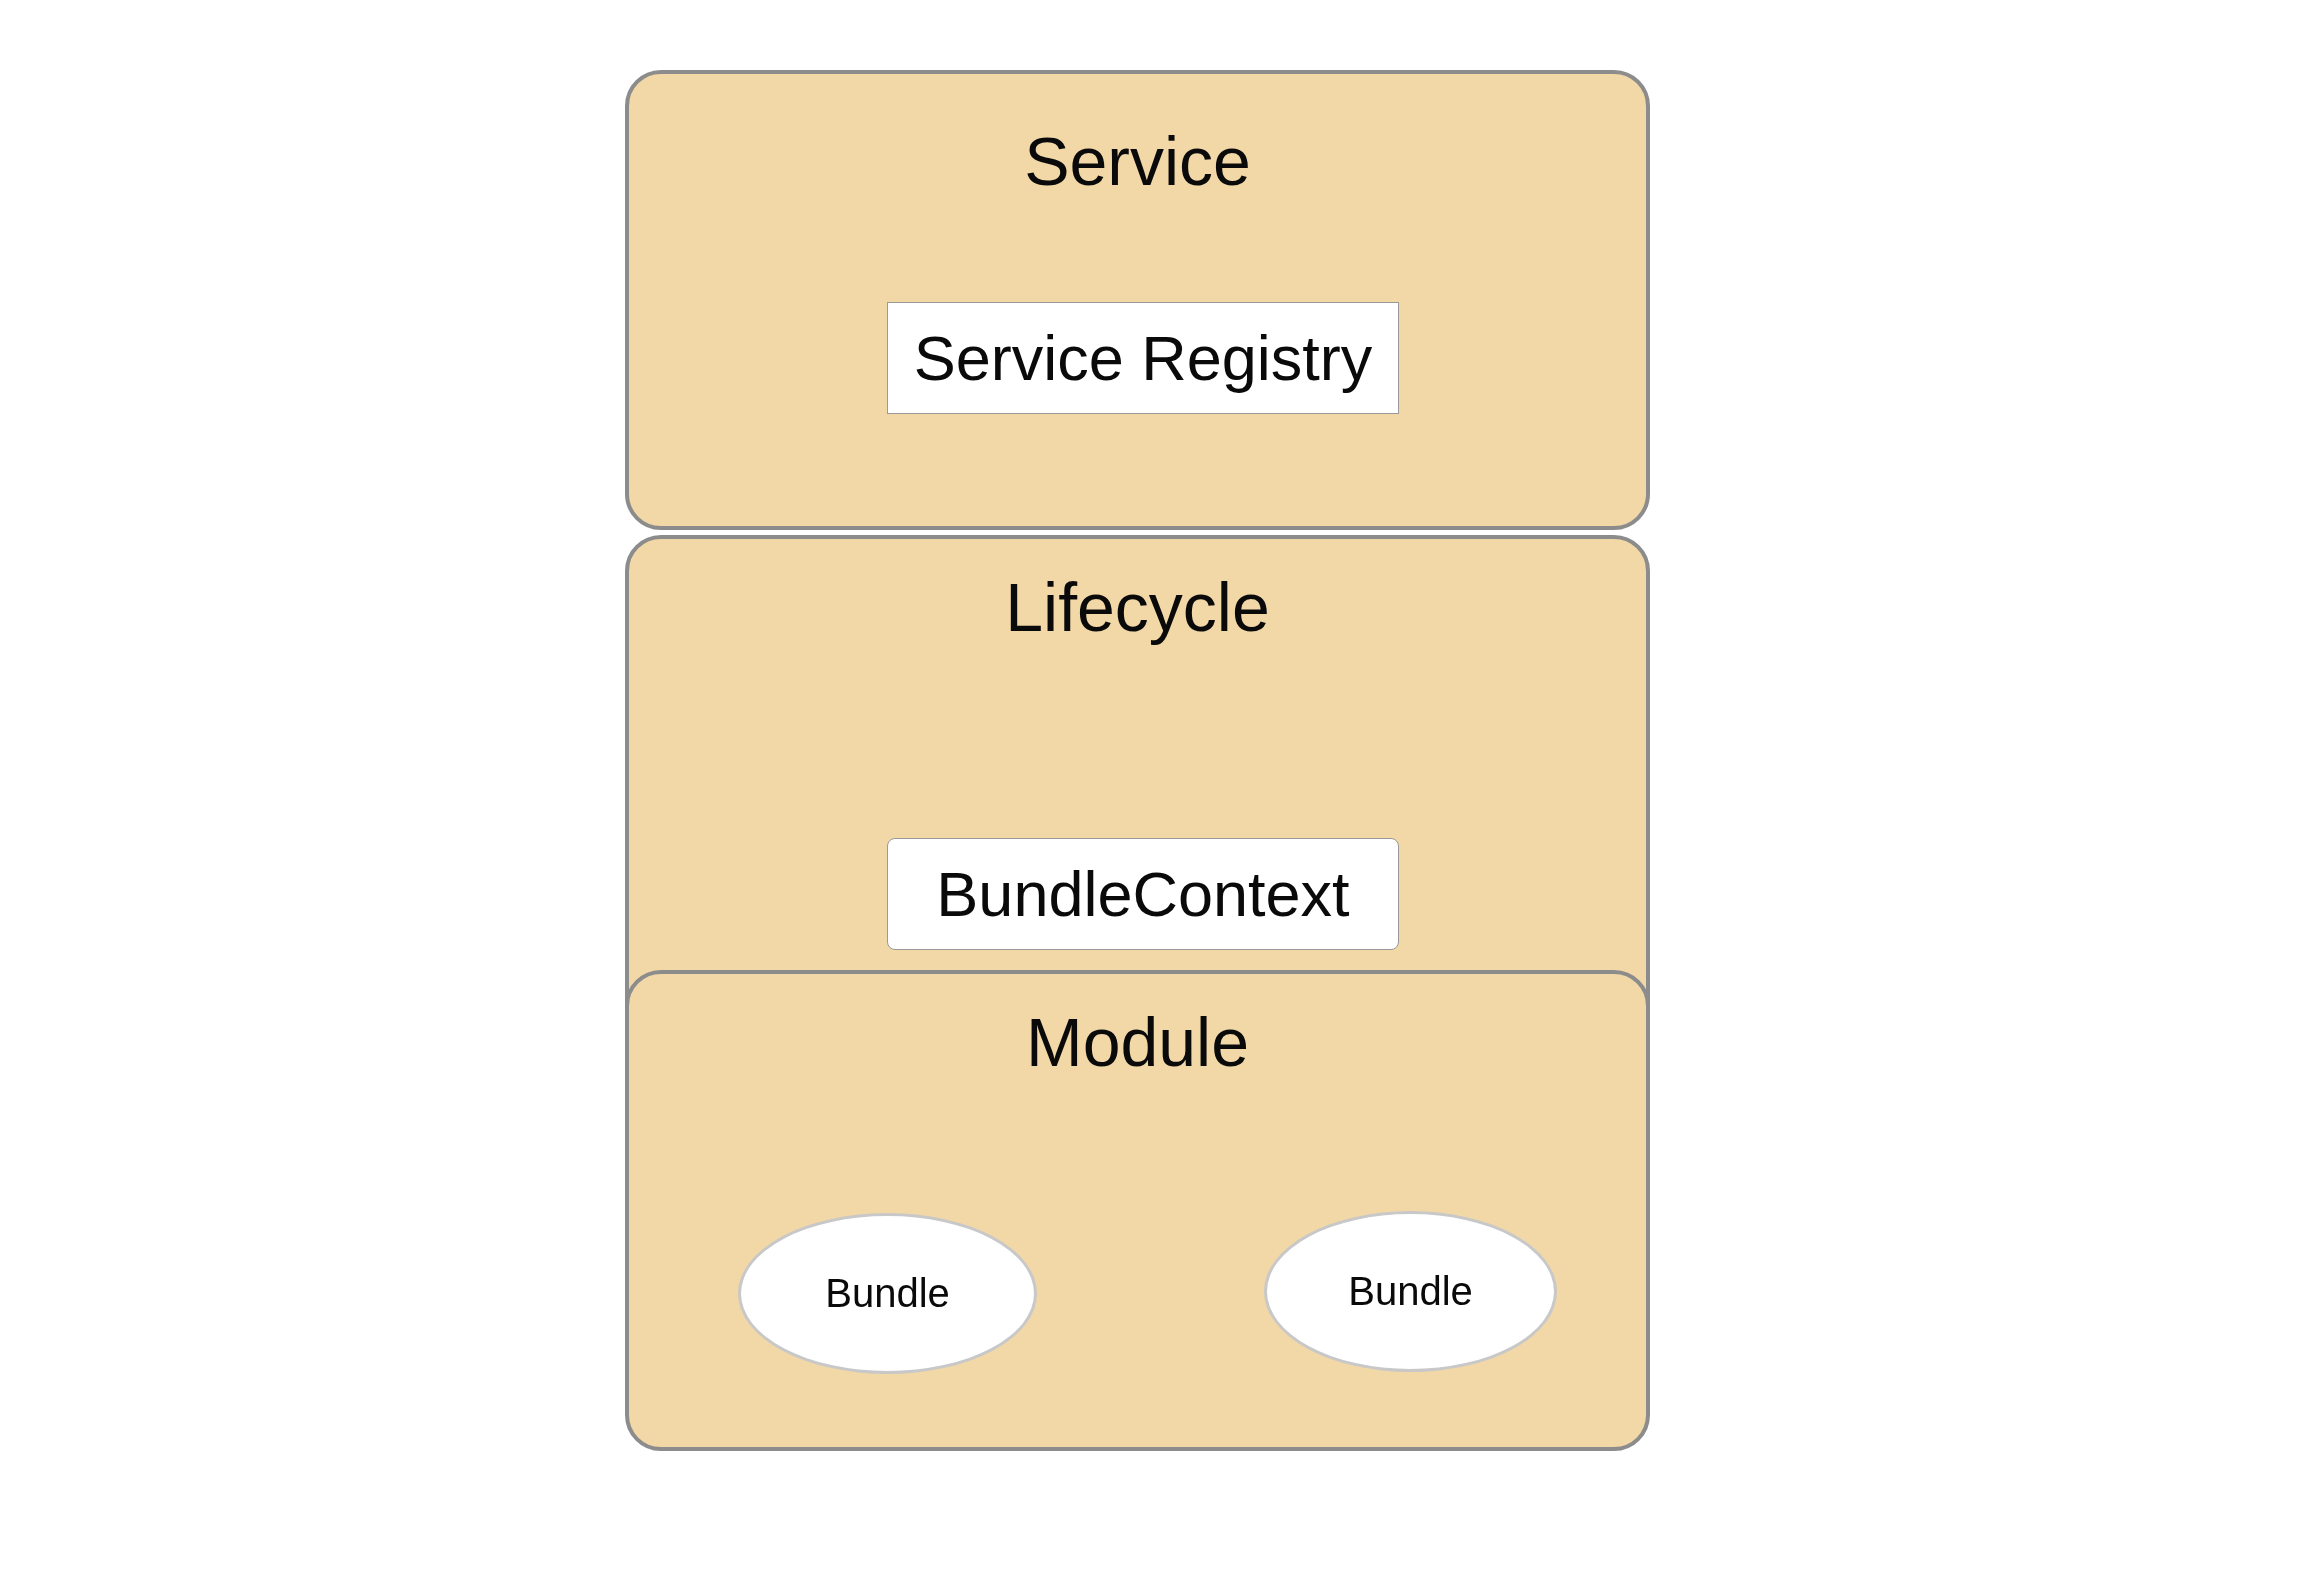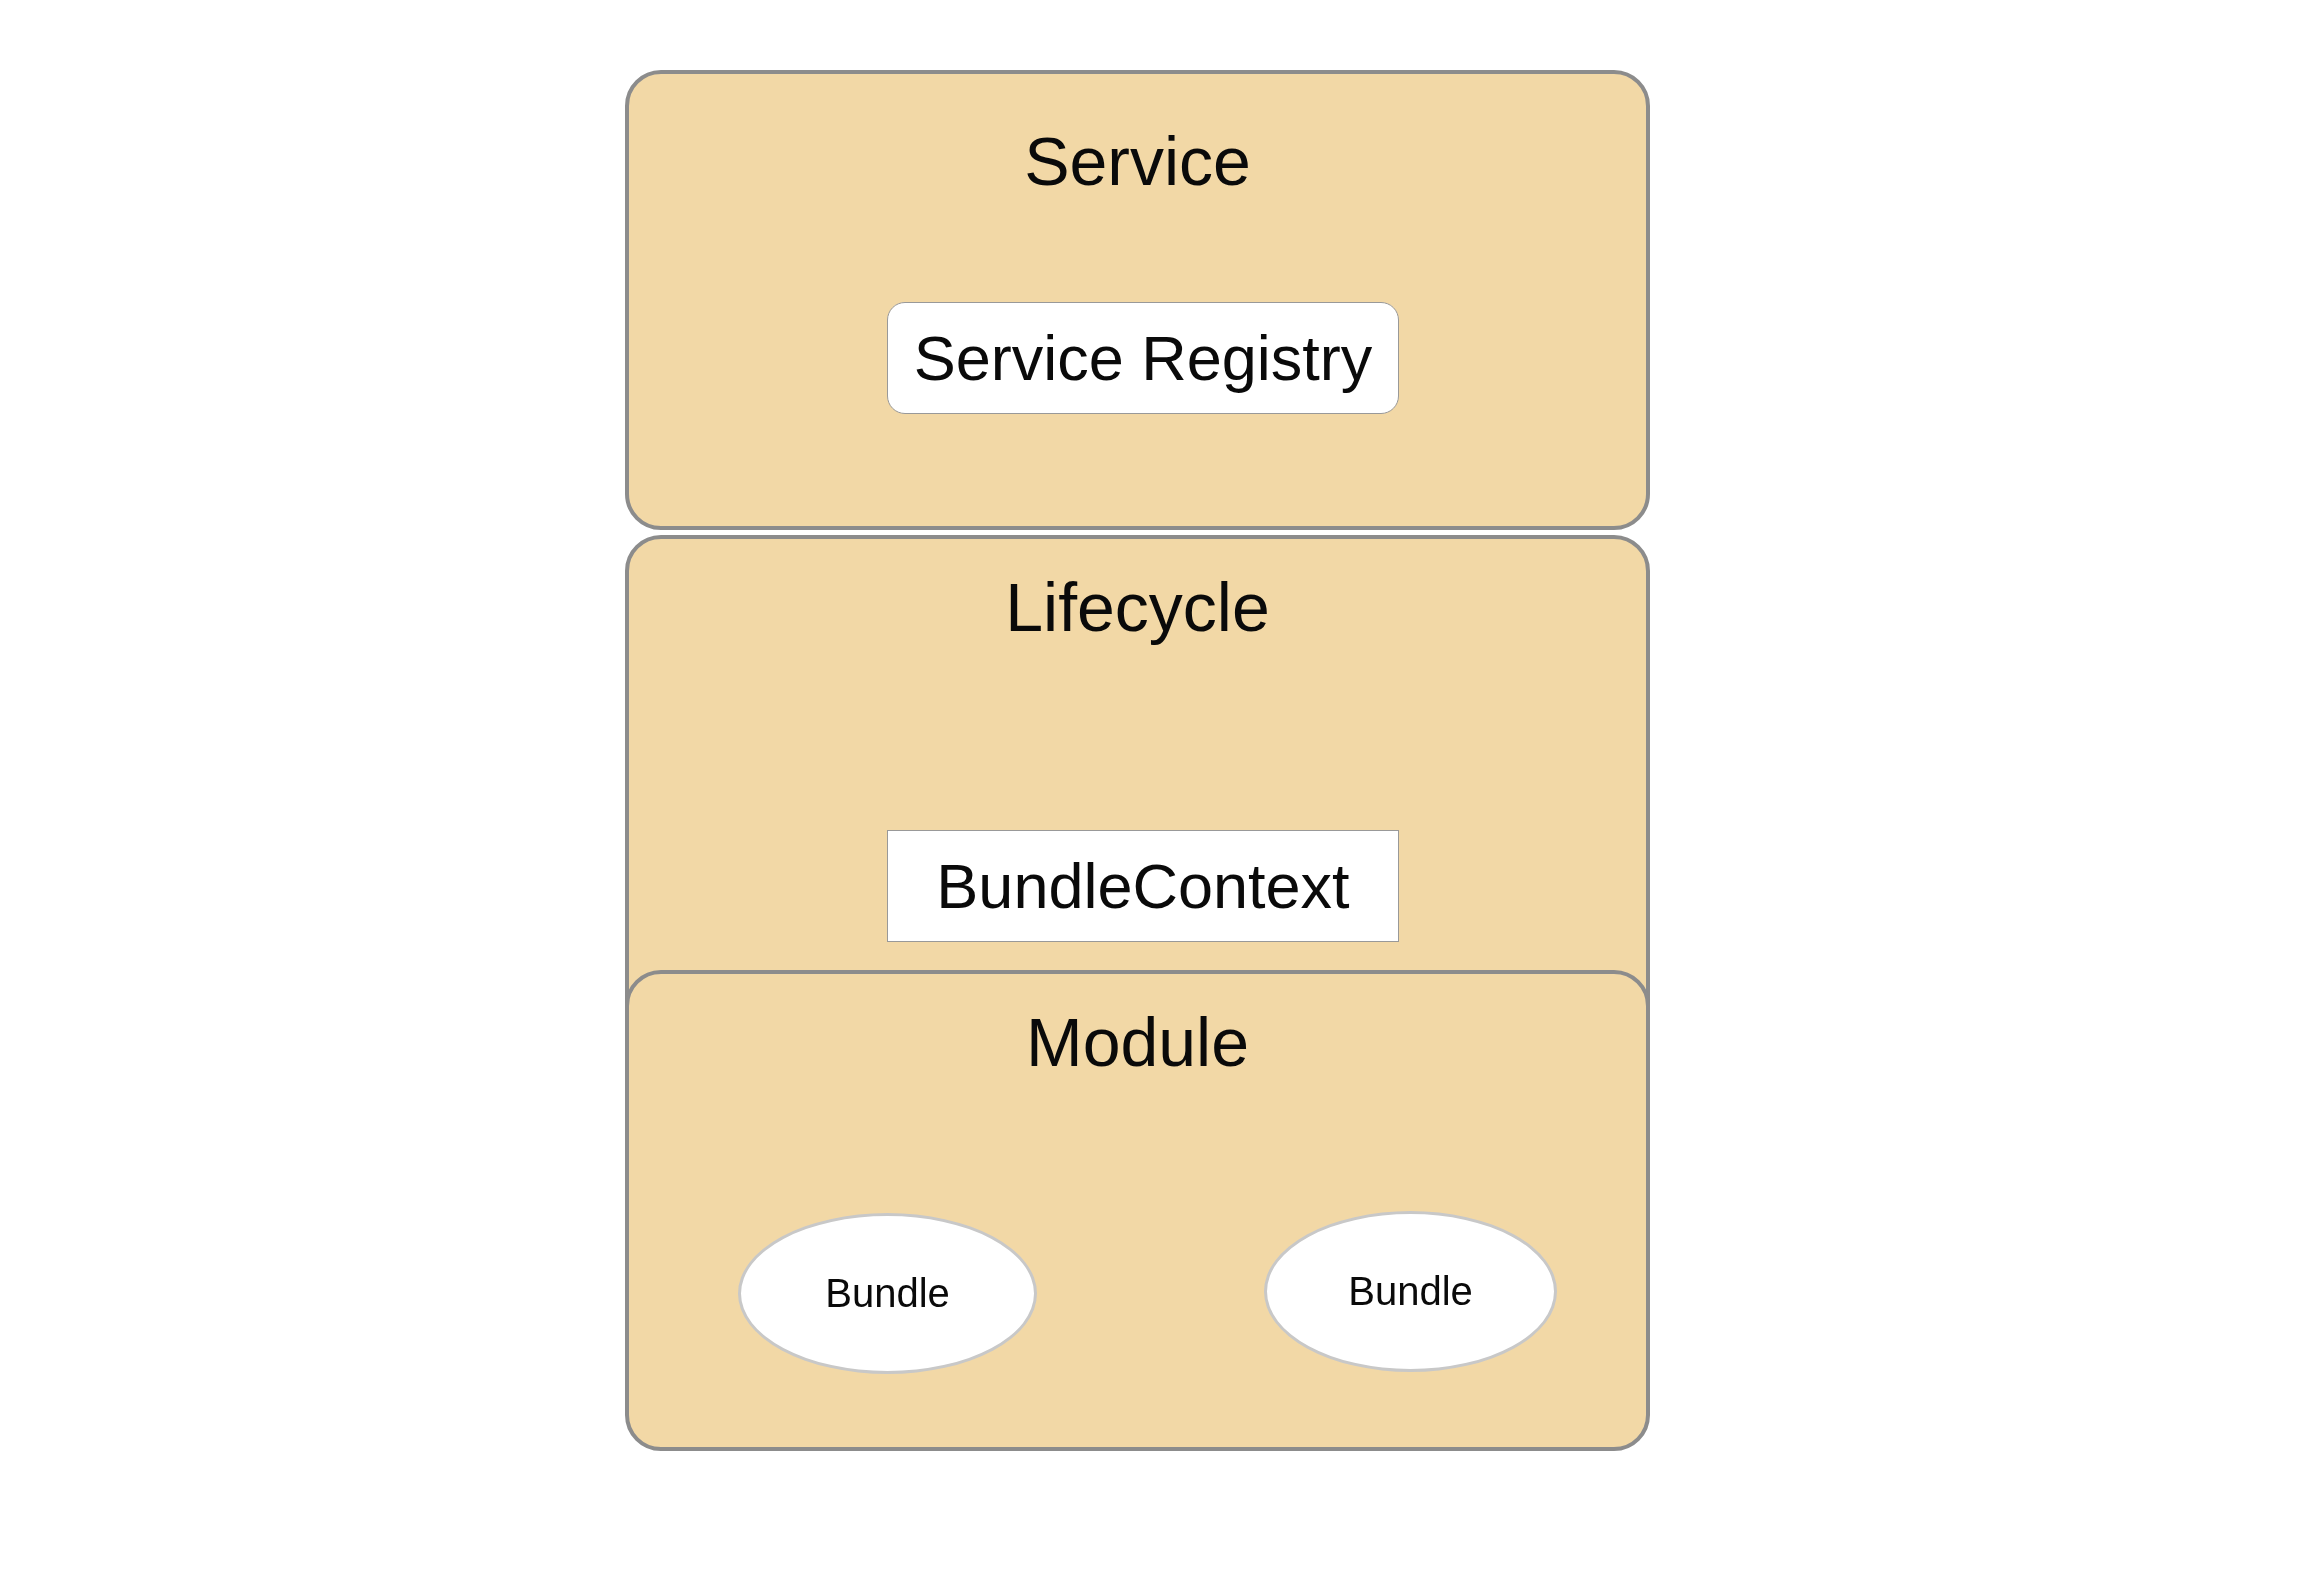--- a/index.html
+++ b/index.html
@@ -66,23 +66,23 @@
 
   
   #layer-service   { top: 70px;   height: 460px; }
   #layer-lifecycle { top: 535px;  height: 506px; }
   #layer-module    { top: 970px; height: 481px; }
 
   #title-service   { top: 53px;  }
   #title-lifecycle { top: 34px;  }
   #title-module    { top: 34px;  }
 
-  #box-service-registry { top: 228px; border-radius: 18px; } 
+  #box-service-registry { top: 228px; } 
   #box-bundle-activator { top: 163px; } 
-  #box-bundle-context   { top: 291px; } 
+  #box-bundle-context   { top: 299px; border-radius: 8px; } 
 
   #ellipse-bundle-left  { left: 109px; top: 239px; width: 299px; height: 161px; } 
   #ellipse-bundle-right { left: 635px; top: 237px; width: 293px; height: 161px; } 
 </style>
 </head>
 <body>
 
 <div class="canvas">
 
   <div class="layer" id="layer-service">

